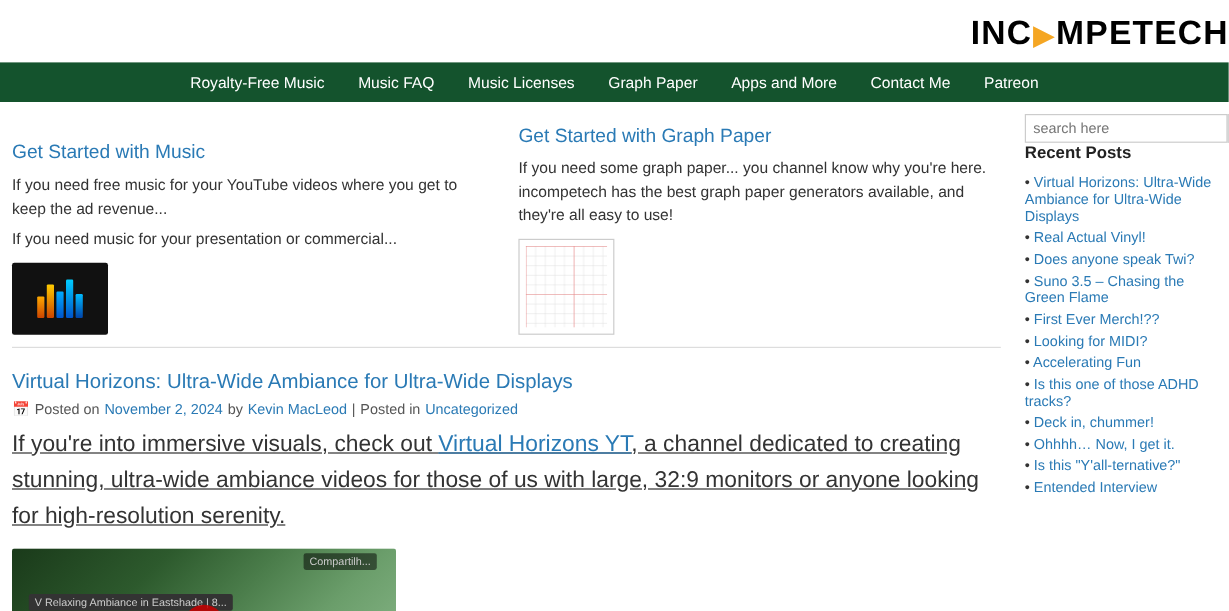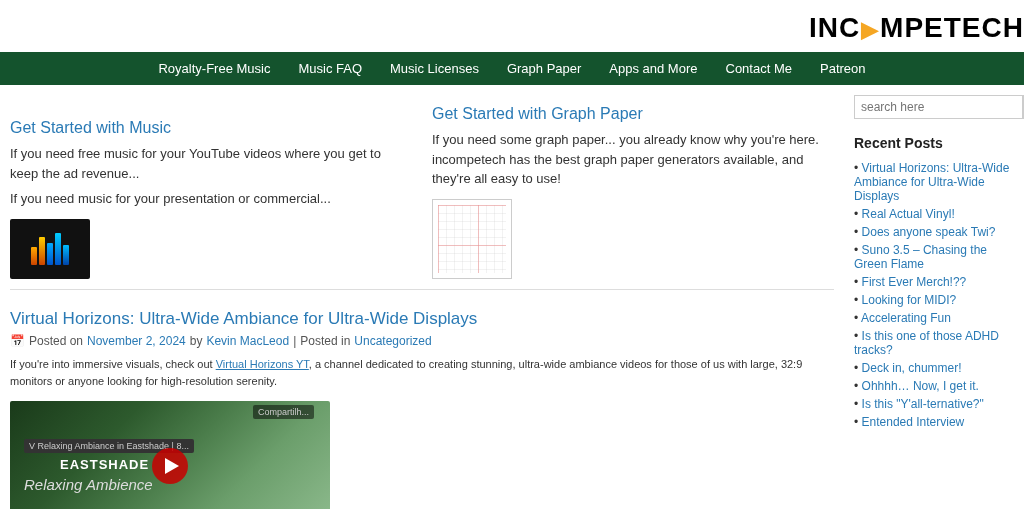--- a/index.html
+++ b/index.html
@@ -40,21 +40,21 @@
     
     .graph-paper-box { margin-top: 10px; width: 80px; height: 80px; border: 1px solid #ccc; position: relative; overflow: hidden; }
     .gp-inner { position: absolute; top: 5px; left: 5px; right: 5px; bottom: 5px; }
     .gp-grid { width: 100%; height: 100%; }
 
     
     .post { padding-bottom: 16px; }
     .post h2 a { color: #2a7ab5; text-decoration: none; font-size: 17px; font-weight: normal; }
     .post-meta { font-size: 12px; color: #555; margin: 5px 0 8px; display: flex; align-items: center; gap: 4px; }
     .post-meta a { color: #2a7ab5; text-decoration: none; }
-    .post-content { font-size: 11px; line-height: 1.6; color: #333; }
+    .post-content { font-size: 19px; line-height: 1.6; color: #333; text-decoration: underline; }
     .post-content a { color: #2a7ab5; }
 
     
     .video-thumb {
       margin-top: 10px; width: 320px; height: 130px; background: #000;
       position: relative; overflow: hidden; border-radius: 2px;
     }
     .video-bg {
       width: 100%; height: 100%;
       background: linear-gradient(135deg, #1a3a1a 0%, #2d5a2d 30%, #4a7c4a 50%, #6b9e6b 70%, #8fbc8f 100%);
@@ -66,21 +66,21 @@
     .video-subtitle { color: #ddd; font-size: 15px; margin-top: 4px; font-style: italic; }
     .play-btn {
       position: absolute; left: 50%; top: 50%; transform: translate(-50%, -50%);
       width: 36px; height: 36px; background: rgba(200,0,0,0.85); border-radius: 50%;
       display: flex; align-items: center; justify-content: center;
     }
     .play-btn::after { content: ''; border-left: 14px solid #fff; border-top: 8px solid transparent; border-bottom: 8px solid transparent; margin-left: 3px; }
     .video-share { position: absolute; top: 4px; right: 16px; background: rgba(0,0,0,0.5); color: #ccc; font-size: 9px; padding: 2px 5px; border-radius: 2px; }
 
     
-    .search-box { display: flex; margin-bottom: 16px; }
+    .search-box { display: flex; margin-bottom: 0; }
     .search-box input { flex: 1; border: 1px solid #ccc; padding: 4px 6px; font-size: 12px; }
     .search-box button { background: #ddd; border: 1px solid #ccc; padding: 4px 8px; font-size: 12px; cursor: pointer; }
     .sidebar-section h3 { font-size: 14px; font-weight: bold; margin-bottom: 8px; color: #222; }
     .sidebar-section ul { list-style: none; padding: 0; }
     .sidebar-section ul li { padding: 2px 0; font-size: 12px; }
     .sidebar-section ul li::before { content: '• '; color: #333; }
     .sidebar-section ul li a { color: #2a7ab5; text-decoration: none; }
   </style>
 </head>
 <body>
@@ -115,21 +115,21 @@
             <div class="bar" style="width:6px;height:28px;background:linear-gradient(to top,#cc4400,#ffcc00);"></div>
             <div class="bar" style="width:6px;height:22px;background:linear-gradient(to top,#0055cc,#00aaff);"></div>
             <div class="bar" style="width:6px;height:32px;background:linear-gradient(to top,#0055cc,#00ccff);"></div>
             <div class="bar" style="width:6px;height:20px;background:linear-gradient(to top,#0044aa,#00bbff);"></div>
           </div>
         </div>
       </div>
 
       <div class="top-col">
         <h2><a href="#">Get Started with Graph Paper</a></h2>
-        <p>If you need some graph paper... you already know why you're here. incompetech has the best graph paper generators available, and they're all easy to use!</p>
+        <p>If you need some graph paper... you channel know why you're here. incompetech has the best graph paper generators available, and they're all easy to use!</p>
         <div class="graph-paper-box">
           <div class="gp-inner">
             <svg class="gp-grid" xmlns="http://www.w3.org/2000/svg">
 
               <defs>
                 <pattern id="smallGrid" width="8" height="8" patternUnits="userSpaceOnUse">
                   <path d="M 8 0 L 0 0 0 8" fill="none" stroke="#ccc" stroke-width="0.5"></path>
                 </pattern>
                 <pattern id="grid" width="40" height="40" patternUnits="userSpaceOnUse">
                   <rect width="40" height="40" fill="url(#smallGrid)"></rect>

